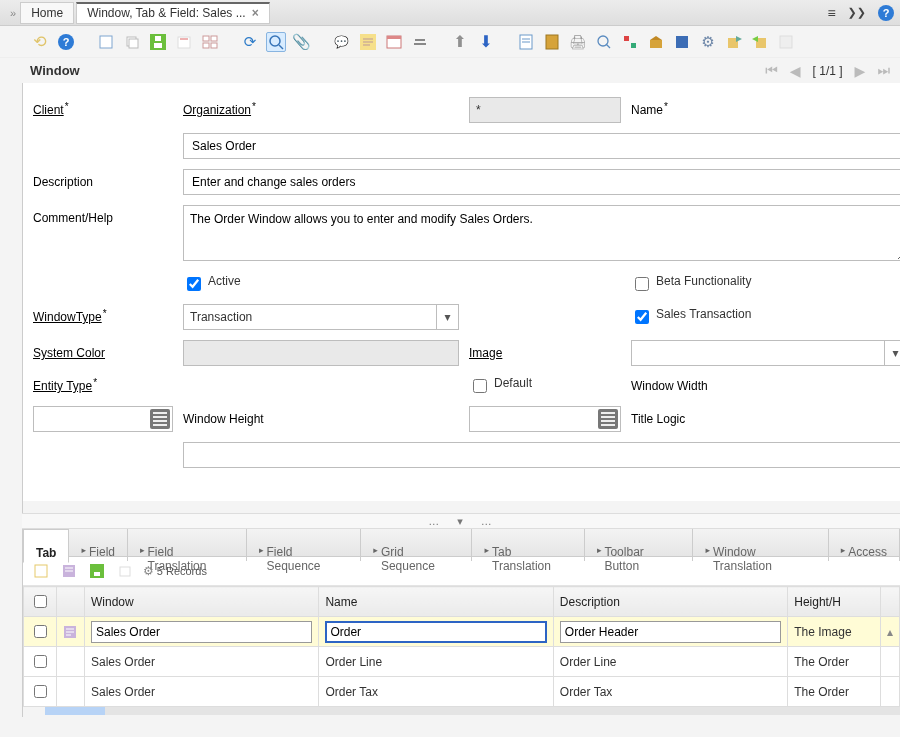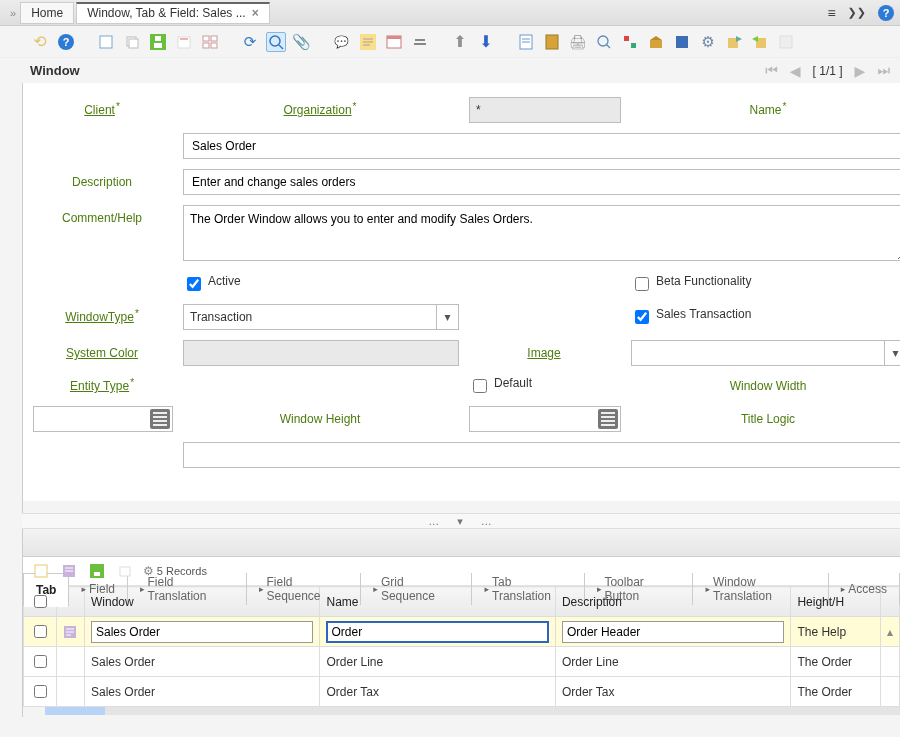--- a/index.html
+++ b/index.html
@@ -26,21 +26,21 @@
     
     .section-header { display:flex; align-items:center; padding:4px 10px 4px 30px; }
     .section-title { font-weight:bold; font-size:13px; }
     .pager { margin-left:auto; display:flex; align-items:center; gap:12px; color:#888; font-size:14px; }
     .pager .counter { color:#333; font-size:12px; }
 
     
     .form-wrap { border-left:1px solid #ccc; margin-left:22px; min-height:430px; }
     .form-inner { background:#fff; padding:14px 10px 24px 10px; min-height:418px; }
     .form-grid { display:grid; grid-template-columns: 140px 276px 152px 276px; column-gap:10px; row-gap:10px; align-items:center; }
-    .lbl { text-align:center; color:#4d7c0f; font-size:12px; padding-right:2px; }
+    .lbl { text-align:left; color:#000000; font-size:12px; padding-right:2px; }
     .lbl.u span { text-decoration:underline; }
     .req::after { content:"*"; font-size:10px; position:relative; top:-4px; margin-left:1px; }
     .field { height:26px; border:1px solid #bdbdbd; background:#fff; display:flex; align-items:center; padding:0 6px; font-size:12px; }
     .field.ro { background:#e9e9e9; }
     .field.full { grid-column: 2 / span 3; }
     .field input[type=text] { border:none; outline:none; width:100%; font-size:12px; background:transparent; }
     .textarea { grid-column:2 / span 3; }
     .textarea textarea { width:100%; height:56px; border:1px solid #bdbdbd; padding:6px; font-size:12px; font-family:inherit; resize:vertical; }
     .check { display:flex; align-items:flex-start; gap:4px; }
     .check input { width:14px; height:14px; }
@@ -48,21 +48,21 @@
     .combo .caret { position:absolute; right:0; top:0; bottom:0; width:22px; border-left:1px solid #bdbdbd; display:flex; align-items:center; justify-content:center; color:#555; }
     .numfield { position:relative; padding-right:26px; }
     .calc { position:absolute; right:2px; top:2px; width:20px; height:20px; background:#777; border-radius:2px; display:inline-block; }
     .calc::before { content:""; position:absolute; inset:3px; background:repeating-linear-gradient(#eee,#eee 2px,#777 2px,#777 4px);}
 
     .splitter { display:flex; align-items:center; justify-content:center; gap:16px; color:#777; border-top:1px solid #ddd; border-bottom:1px solid #ddd; height:16px; margin-left:22px; background:#f8f8f8; font-size:11px; letter-spacing:2px;}
 
     
     .subtabs-wrap{ margin-left:22px; border-left:1px solid #ccc;}
     .subtabs { display:flex; background:linear-gradient(#f3f3f3,#e6e6e6); border-bottom:1px solid #ccc; height:28px; }
-    .subtab { height:28px; padding:16px 12px; display:flex; align-items:center; gap:3px; border-right:1px solid #ccc; color:#666; font-size:12px;margin-top:44px; }
+    .subtab { height:28px; padding:16px 12px; display:flex; gap:3px; border-right:1px solid #ccc; color:#666; font-size:12px; }
     .subtab .tri { font-size:9px; }
     .subtab.active { background:#fff; border:1px solid #ccc; border-bottom:1px solid #fff; font-weight:bold; color:#222; margin-bottom:-1px; }
 
     .grid-toolbar { display:flex; align-items:center; gap:8px; padding:4px 8px; background:#fff; border-bottom:1px solid #e4e4e4;}
     .records { color:#555; font-size:11px; display:flex; align-items:center; gap:3px;}
     .gear { color:#888; font-size:12px; }
 
     
     .tbl { width:100%; border-collapse:collapse; background:#fff; }
     .tbl th, .tbl td { border:1px solid #ddd; padding:0 6px; height:30px; text-align:left; font-size:12px; }
@@ -411,21 +411,21 @@
             <svg width="14" height="14">
               <rect x="1" y="1" width="12" height="12" fill="#c9b3dc"></rect>
               <line x1="3" y1="4" x2="11" y2="4" stroke="#fff"></line>
               <line x1="3" y1="7" x2="11" y2="7" stroke="#fff"></line>
               <line x1="3" y1="10" x2="8" y2="10" stroke="#fff"></line>
             </svg>
           </td>
           <td><input type="text" class="cell-input" value="Sales Order" style=""></td>
           <td><input type="text" class="cell-input focus" value="Order" style=""></td>
           <td><input type="text" class="cell-input" value="Order Header" style=""></td>
-          <td>The Help</td>
+          <td>The Image</td>
           <td class="sb-caret">▴</td>
         </tr>
         <tr>
           <td class="tr-check"><input type="checkbox" style=""></td>
           <td class="tr-icon"></td>
           <td>Sales Order</td>
           <td>Order Line</td>
           <td>Order Line</td>
           <td>The Order</td>
           <td class="sb-caret"></td>

